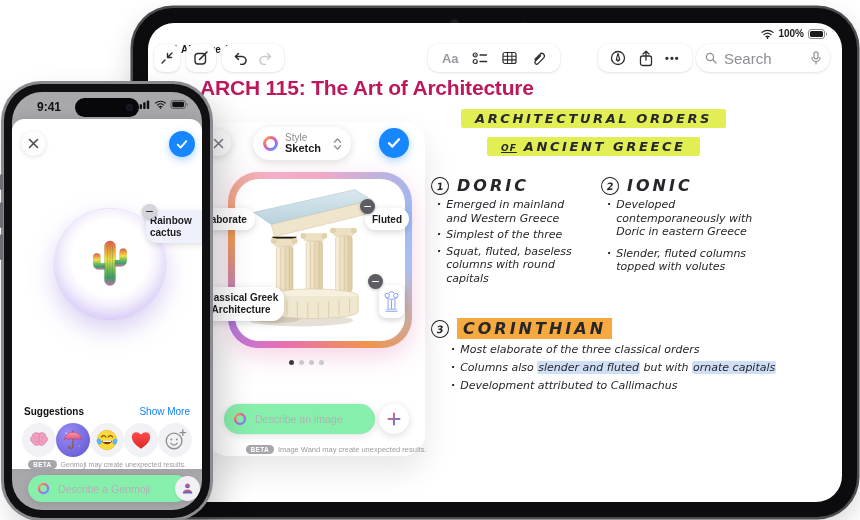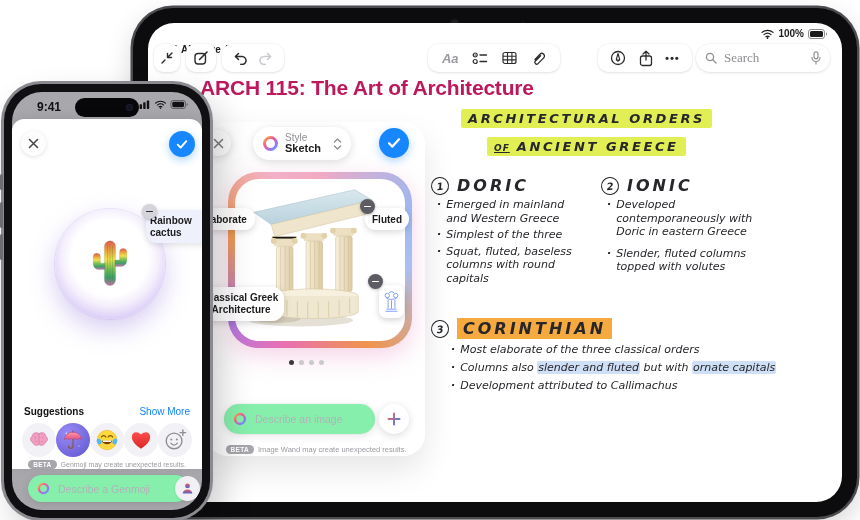--- a/index.html
+++ b/index.html
@@ -15,35 +15,35 @@
   .ipad-screen{position:absolute;left:15px;top:15px;width:694px;height:479px;border-radius:26px;background:#fff;overflow:hidden;}
 
   .ipad-status{font-size:10px;font-weight:700;color:#1c1c1e;letter-spacing:.1px;}
   .ipad-status .date{font-weight:600;margin-left:7px;}
   .st-right{display:flex;align-items:center;gap:4px;font-size:10px;font-weight:600;color:#1c1c1e;}
 
   .tb-btn{height:28px;border-radius:9px;background:#fff;display:flex;align-items:center;justify-content:center;
           box-shadow:0 1px 3px rgba(0,0,0,.10),0 0 0 .5px rgba(0,0,0,.04);}
   .tb-pill{display:flex;align-items:center;background:#fff;border-radius:10px;height:28px;
            box-shadow:0 1px 3px rgba(0,0,0,.10),0 0 0 .5px rgba(0,0,0,.04);}
-  .tb-ico{display:flex;align-items:center;justify-content:center;font-style:italic;}
+  .tb-ico{display:flex;align-items:center;justify-content:center;}
   .aa-label{font-size:13px;font-weight:600;color:#9a9aa0;}
   .more-dots{font-size:11px;letter-spacing:1px;color:#2c2c2e;font-weight:700;}
   .search-pill{display:flex;align-items:center;gap:5px;background:#fff;border-radius:14px;height:28px;padding:0 9px;
                box-shadow:0 1px 3px rgba(0,0,0,.10),0 0 0 .5px rgba(0,0,0,.05);}
-  .search-pill input{border:none;outline:none;background:transparent;flex:1;min-width:0;font-size:13px;color:#3a3a3c;
-                     font-family:Liberation Serif, serif;}
+  .search-pill input{border:none;outline:none;background:transparent;flex:1;min-width:0;font-size:15px;color:#3a3a3c;
+                     font-family:Liberation Sans, sans-serif;}
   .search-pill input::placeholder{color:#8e8e93;}
 
   .note-title{font-size:21px;font-weight:700;color:#be185d;letter-spacing:-.2px;}
 
   
   .hw{font-family:"DejaVu Sans",sans-serif;font-style:italic;color:#26262b;}
   .hw-h1{font-size:13px;font-weight:700;letter-spacing:2.6px;}
-  .hl-yellow{background:#e1ef55;padding:2px 7px;border-radius:2px;}
+  .hl-yellow{background:#e1ef55;padding:2px 14px;border-radius:2px;}
   .hw-of{font-size:9px;text-decoration:underline;letter-spacing:1px;margin-right:7px;font-weight:700;}
   .hw-sec-head{display:flex;align-items:center;gap:8px;}
   .hw-num{display:inline-flex;align-items:center;justify-content:center;width:16px;height:16px;border:1.4px solid #26262b;
           border-radius:50%;font-size:10px;font-weight:700;transform:rotate(-6deg);flex:none;}
   .hw-sec-title{font-size:16px;font-weight:700;letter-spacing:3px;}
   .hl-orange{background:#f6a93e;padding:1px 6px;border-radius:0;}
   .hl-blue{background:#cfe0f6;border-radius:2px;padding:0 1px;}
   .hw-bullets{margin-top:3px;}
   .hw-bullet{display:flex;gap:5px;font-size:11px;line-height:13.5px;margin:2px 0 3px 6px;}
   .hw-bullet .dot{flex:none;font-weight:700;}
@@ -445,21 +445,21 @@
           </svg>
       </span>
       <input placeholder="Describe an image" style="">
     </div>
     <div class="abs circle-btn" style="left:231px;top:381px;width:30px;height:30px;">
       <svg width="14" height="14" viewBox="0 0 14 14">
           <path d="M7 1.5 V12.5 M1.5 7 H12.5" stroke="url(#plusGrad)" stroke-width="2" stroke-linecap="round"></path>
         </svg>
     </div>
 
-    <div class="abs beta-line" style="left:62px;top:422px;width:212px;">
+    <div class="abs beta-line" style="left:62px;top:422px;width:212px;padding-left:20px;">
       <span class="beta-pill">BETA</span>
       <span>Image Wand may create unexpected results.</span>
     </div>
 
   </div>
 </div>
 
 <div class="iphone">
   <div class="ip-btn" style="top:90px;height:16px;"></div>
   <div class="ip-btn" style="top:118px;height:26px;"></div>

